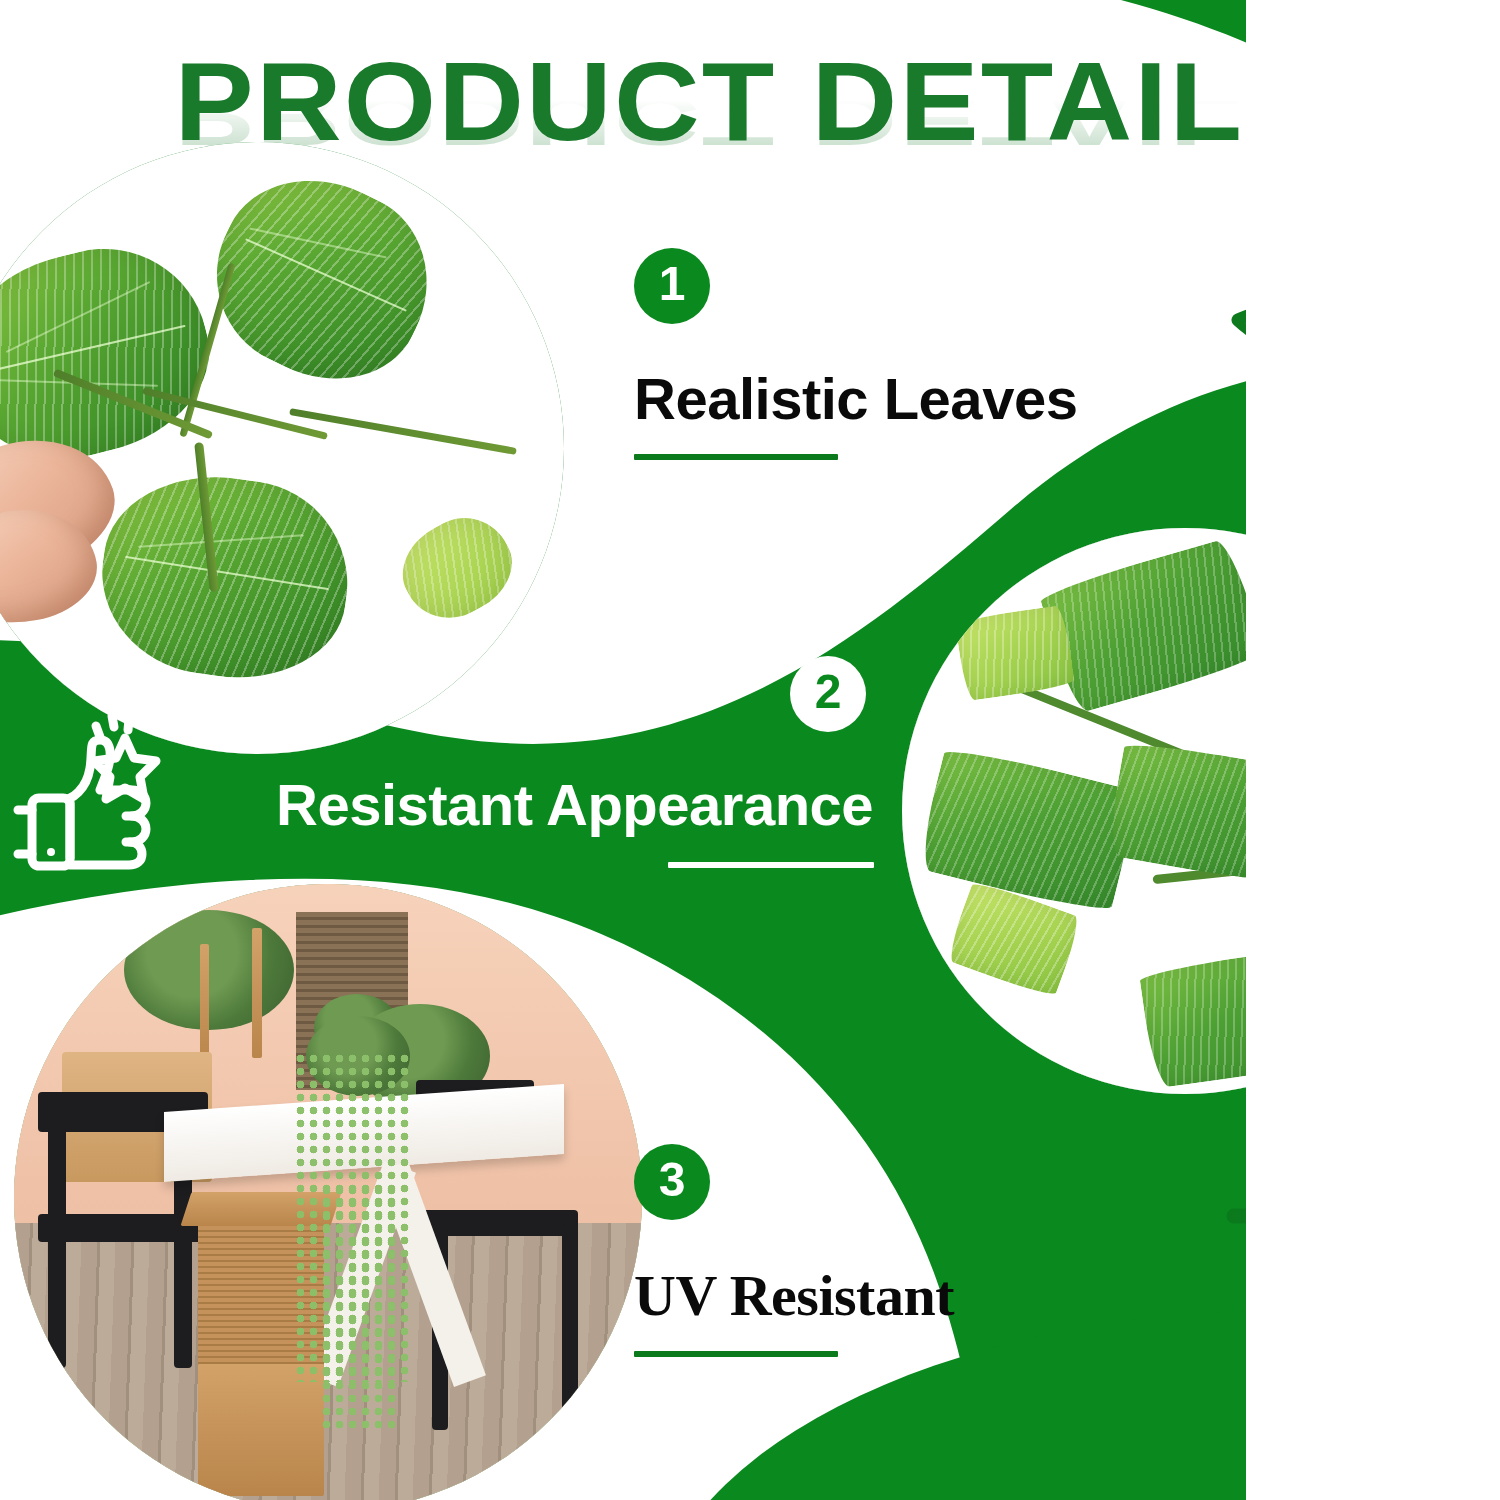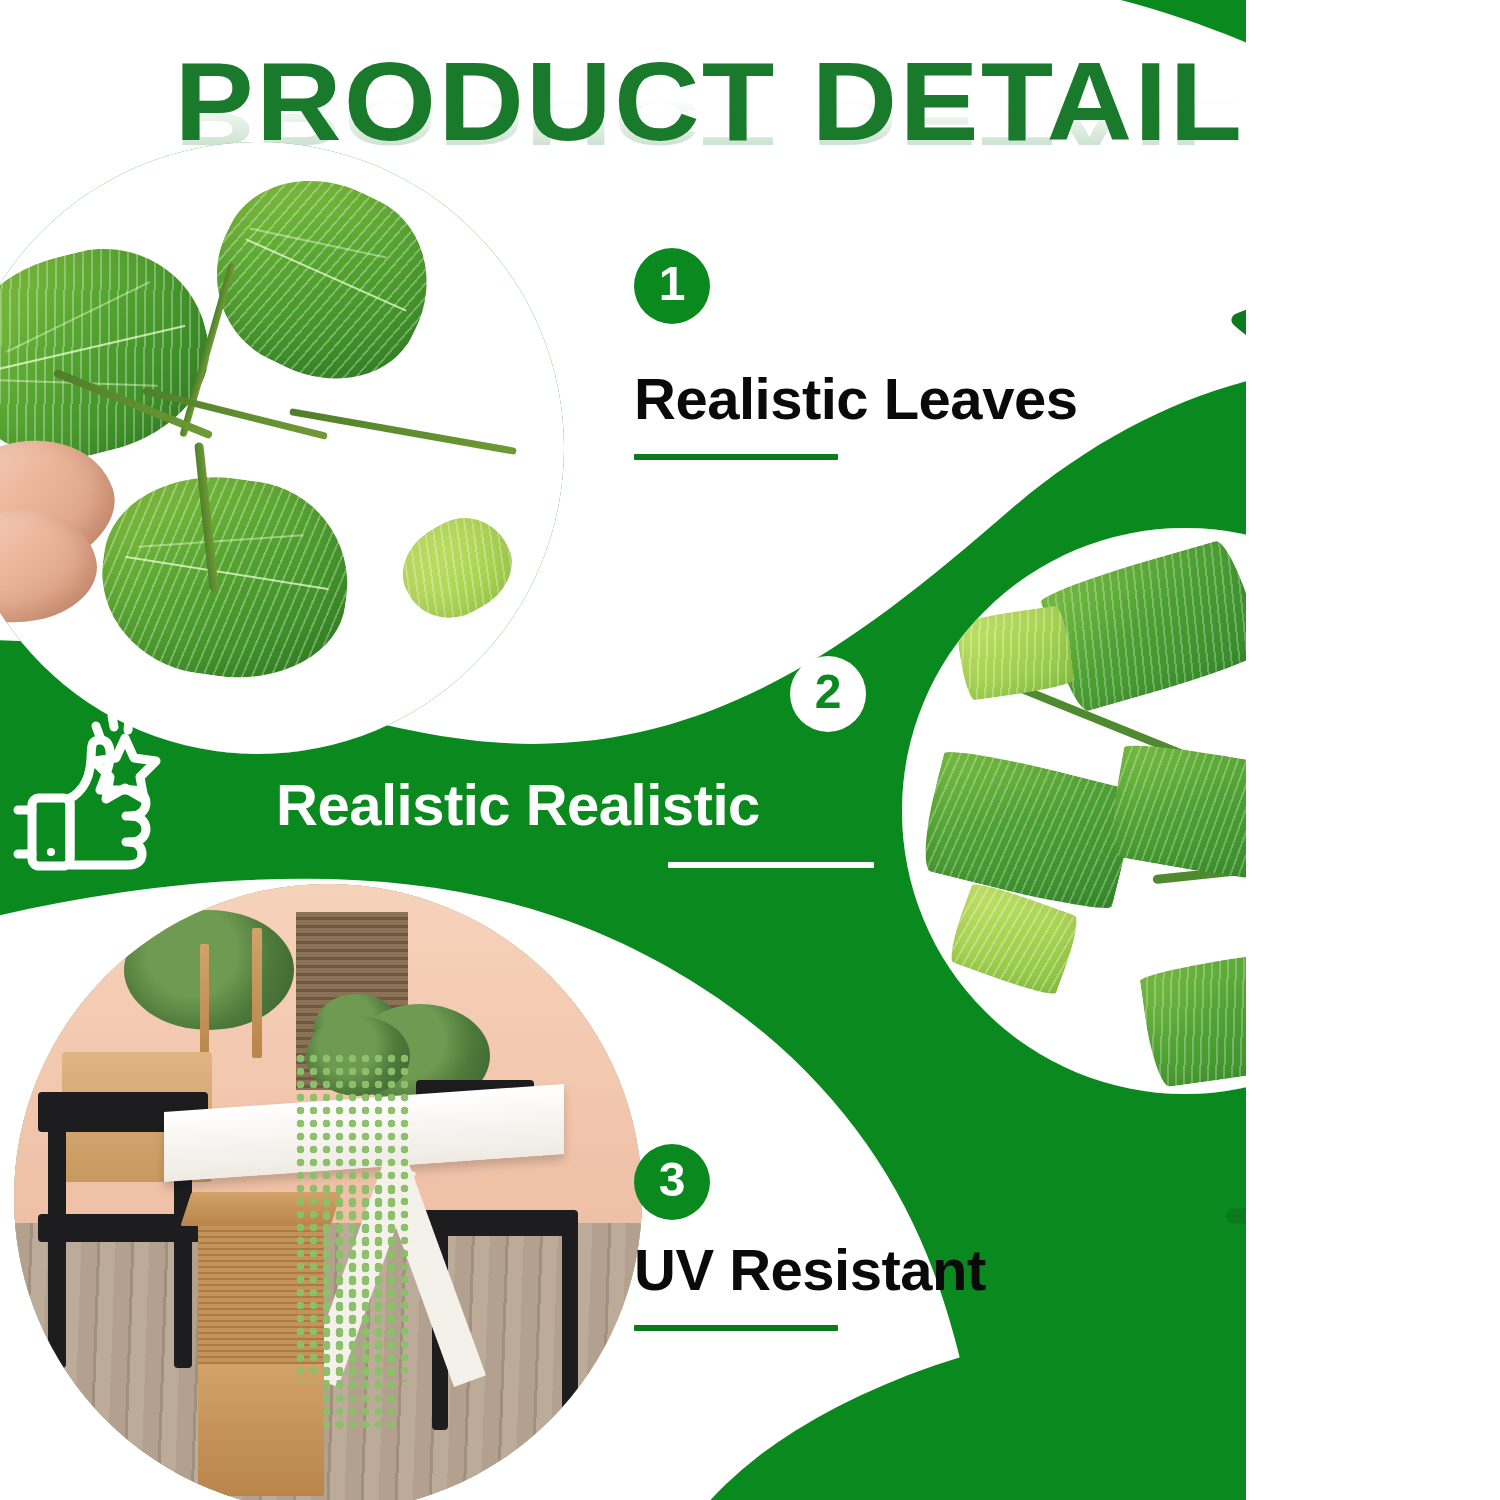--- a/index.html
+++ b/index.html
@@ -275,29 +275,29 @@
     <div class="feat-title dark" style="margin-top:46px;">Realistic Leaves</div>
     <div class="rule green" style="width:204px; margin-top:26px;"></div>
   </div>
 
   <div class="feature" style="left:790px; top:656px;">
     <div class="badge badge-light" style="margin-left:0;">
       <span class="num">2</span>
     </div>
   </div>
   <div class="feature" style="left:276px; top:776px;">
-    <div class="feat-title light">Realistic Realistic</div>
+    <div class="feat-title light">Resistant Appearance</div>
     <div class="rule white" style="width:206px; margin-top:28px; margin-left:392px;"></div>
   </div>
 
   <div class="feature" style="left:634px; top:1144px;">
     <div class="badge badge-dark">
       <span class="num">3</span>
     </div>
-    <div class="feat-title dark" style="margin-top:21px;">UV Resistant</div>
+    <div class="feat-title dark" style="margin-top:47px;font-family:Liberation Serif, serif;">UV Resistant</div>
     <div class="rule green" style="width:204px; margin-top:26px;"></div>
   </div>
 
   <svg class="ico" style="left:1224px; top:212px;" width="228" height="160" viewBox="0 0 228 160">
     <g fill="none" stroke="#0e7a1e" stroke-width="13" stroke-linecap="round" stroke-linejoin="round">
       <path d="M108 82 C112 38 150 12 210 10 C206 56 176 86 132 92 Z"></path>
       <path d="M108 130 C106 96 118 70 162 34"></path>
       <path d="M108 130 C94 104 62 86 14 108 C44 136 80 140 108 130 Z"></path>
       <path d="M106 124 C86 112 62 108 36 114"></path>
     </g>

